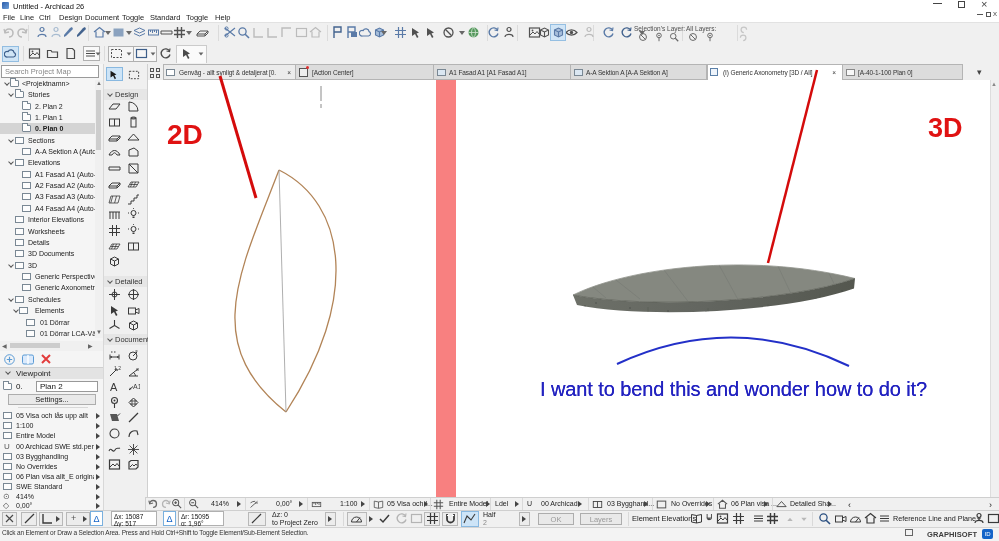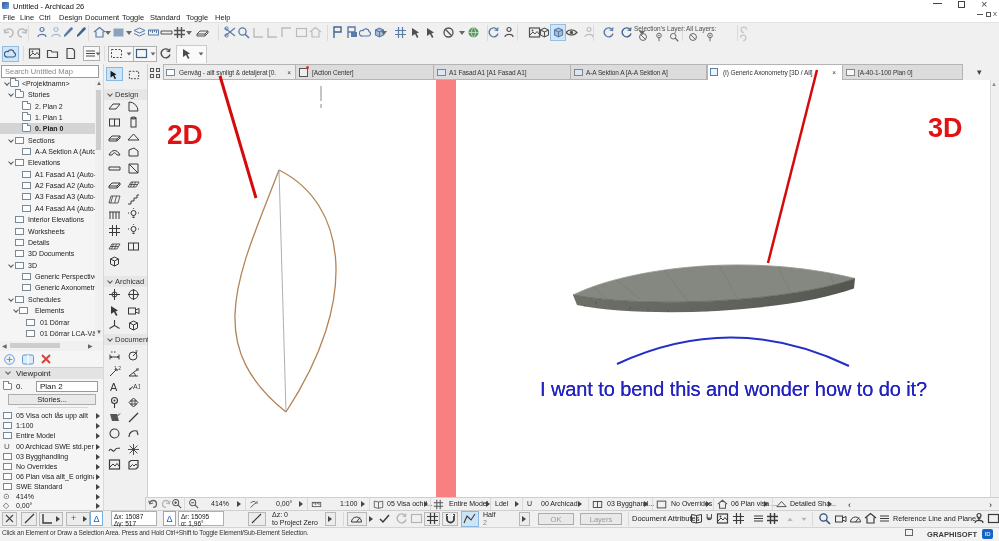--- a/index.html
+++ b/index.html
@@ -315,21 +315,21 @@
 <div class="r" style="left:166px;top:69px;width:9px;height:7px;border:1px solid #7a8894;background:#fff"></div>
 <div class="r" style="left:299px;top:68px;width:9px;height:9px;border:1px solid #555;background:#eee"></div>
 <div class="r" style="left:306px;top:66px;width:3px;height:3px;background:#e03030;border-radius:50%"></div>
 <div class="r" style="left:437px;top:69px;width:9px;height:7px;border:1px solid #7a8894;background:#dbe7f2"></div>
 <div class="r" style="left:574px;top:69px;width:9px;height:7px;border:1px solid #7a8894;background:#dbe7f2"></div>
 <div class="r" style="left:710px;top:68px;width:8px;height:8px;border:1px solid #5b80a8;background:#eef4fb"></div>
 <div class="r" style="left:846px;top:69px;width:9px;height:7px;border:1px solid #888;background:#f8f8f8"></div>
 <div class="r" style="left:977px;top:67px;font-size:9px;color:#444">▾</div>
 
 <div class="abs" id="tree"></div>
-<div class="abs" style="left:1px;top:65px;width:98px;height:13px;background:#fff;border:1px solid #9a9a9a;font-size:7.5px;color:#888;line-height:12px;padding-left:3px">Search Untitled Map</div>
+<div class="abs" style="left:1px;top:65px;width:98px;height:13px;background:#fff;border:1px solid #9a9a9a;font-size:7.5px;color:#888;line-height:12px;padding-left:3px">Search Project Map</div>
 <div class="abs" id="treerows">
 <div class="trow" style="left:0;top:78px;width:96px;overflow:hidden;"><i class="chev" style="left:5px;top:3px"></i><i class="fold" style="left:10px;top:2px"></i><span style="margin-left:22px">&lt;Projektnamn&gt;</span></div>
 <div class="trow" style="left:0;top:89px;width:96px;overflow:hidden;"><i class="chev" style="left:9px;top:3px"></i><i class="fold" style="left:15px;top:2px"></i><span style="margin-left:28px">Stories</span></div>
 <div class="trow" style="left:0;top:101px;width:96px;overflow:hidden;"><i class="fold" style="left:22px;top:2px"></i><span style="margin-left:35px">2. Plan 2</span></div>
 <div class="trow" style="left:0;top:112px;width:96px;overflow:hidden;"><i class="fold" style="left:22px;top:2px"></i><span style="margin-left:35px">1. Plan 1</span></div>
 
 <div class="trow" style="left:0;top:123px;width:96px;overflow:hidden;font-weight:bold;background:#d4d4d4"><i class="fold" style="left:22px;top:2px"></i><span style="margin-left:35px">0. Plan 0</span></div>
 <div class="trow" style="left:0;top:135px;width:96px;overflow:hidden;"><i class="chev" style="left:9px;top:3px"></i><i class="box" style="left:15px;top:2px"></i><span style="margin-left:28px">Sections</span></div>
 <div class="trow" style="left:0;top:146px;width:96px;overflow:hidden;"><i class="box" style="left:22px;top:2px"></i><span style="margin-left:35px">A-A Sektion A (Auto-ret</span></div>
 <div class="trow" style="left:0;top:157px;width:96px;overflow:hidden;"><i class="chev" style="left:9px;top:3px"></i><i class="box" style="left:15px;top:2px"></i><span style="margin-left:28px">Elevations</span></div>
@@ -370,21 +370,21 @@
   </svg>
 <svg class="abs" style="left:40px;top:353px" width="12" height="12" viewBox="0 0 12 12">
     <path d="M2,2 L10,10 M2,10 L10,2" stroke="#e23c3c" stroke-width="2"></path>
   </svg>
 
 <div class="abs" style="left:0;top:367px;width:103px;height:12px;background:#e3e3e3;border-top:1px solid #cfcfcf;font-size:8px;color:#222;line-height:12px"><span style="margin-left:16px">Viewpoint</span></div>
 <div class="chev" style="left:6px;top:370px"></div>
 <div class="fold" style="left:3px;top:383px"></div>
 <div class="r" style="left:16px;top:382px;font-size:8px">0.</div>
 <div class="abs" style="left:36px;top:381px;width:62px;height:11px;background:#fff;border:1px solid #999;font-size:8px;line-height:10px;padding-left:3px">Plan 2</div>
-<div class="btn" style="left:8px;top:394px;width:88px;height:11px;line-height:10px">Stories...</div>
+<div class="btn" style="left:8px;top:394px;width:88px;height:11px;line-height:10px">Settings...</div>
 <div class="abs" style="left:18px;top:407px;width:70px;height:1px;background:#d8d8d8"></div>
 <div class="abs" id="proprows">
 <div class="trow" style="width:101px;overflow:hidden;left:0;top:410px"><i class="box" style="left:3px;top:2px"></i><span style="display:inline-block;margin-left:16px;width:78px;overflow:hidden;white-space:nowrap">05 Visa och lås upp allt</span><i class="tri" style="left:96px;top:3px"></i></div>
 <div class="trow" style="width:101px;overflow:hidden;left:0;top:420px"><i class="box" style="left:3px;top:2px"></i><span style="display:inline-block;margin-left:16px;width:78px;overflow:hidden;white-space:nowrap">1:100</span><i class="tri" style="left:96px;top:3px"></i></div>
 <div class="trow" style="width:101px;overflow:hidden;left:0;top:430px"><i class="box" style="left:3px;top:2px"></i><span style="display:inline-block;margin-left:16px;width:78px;overflow:hidden;white-space:nowrap">Entire Model</span><i class="tri" style="left:96px;top:3px"></i></div>
 <div class="trow" style="width:101px;overflow:hidden;left:0;top:441px"><span style="position:absolute;left:4px;top:0;font-size:8px;color:#555">U</span><span style="display:inline-block;margin-left:16px;width:78px;overflow:hidden;white-space:nowrap">00 Archicad SWE std.pennor (...</span><i class="tri" style="left:96px;top:3px"></i></div>
 <div class="trow" style="width:101px;overflow:hidden;left:0;top:451px"><i class="box" style="left:3px;top:2px"></i><span style="display:inline-block;margin-left:16px;width:78px;overflow:hidden;white-space:nowrap">03 Bygghandling</span><i class="tri" style="left:96px;top:3px"></i></div>
 <div class="trow" style="width:101px;overflow:hidden;left:0;top:461px"><i class="box" style="left:3px;top:2px"></i><span style="display:inline-block;margin-left:16px;width:78px;overflow:hidden;white-space:nowrap">No Overrides</span><i class="tri" style="left:96px;top:3px"></i></div>
 <div class="trow" style="width:101px;overflow:hidden;left:0;top:471px"><i class="box" style="left:3px;top:2px"></i><span style="display:inline-block;margin-left:16px;width:78px;overflow:hidden;white-space:nowrap">06 Plan visa allt_E original, N/...</span><i class="tri" style="left:96px;top:3px"></i></div>
 <div class="trow" style="width:101px;overflow:hidden;left:0;top:481px"><i class="box" style="left:3px;top:2px"></i><span style="display:inline-block;margin-left:16px;width:78px;overflow:hidden;white-space:nowrap">SWE Standard</span><i class="tri" style="left:96px;top:3px"></i></div>
@@ -546,21 +546,21 @@
       <rect x="1.5" y="2" width="10" height="9" fill="none" stroke="#3a3a3a" stroke-width="1.2"></rect>
       <path d="M2,9 L5,6 L7,8 L9,5.5 L11,8" fill="none" stroke="#3a3a3a" stroke-width="1"></path>
     </svg>
     <svg class="abs" style="left:127px;top:458px" width="13" height="13" viewBox="0 0 13 13">
       <path d="M2,4 L4,2.5 L11,2.5 L11,9 L9,11 L2,11 Z" fill="none" stroke="#3a3a3a" stroke-width="1.2"></path>
       <path d="M3,9 L5.5,6.5 L7,8 L9,6 L10,7.5" fill="none" stroke="#3a3a3a" stroke-width="1"></path>
     </svg>
   </div>
 <div class="tbhead" style="top:89px"><span style="margin-left:11px">Design</span></div>
 <div class="chev" style="left:108px;top:92px"></div>
-<div class="tbhead" style="top:276px"><span style="margin-left:11px">Archicad</span></div>
+<div class="tbhead" style="top:276px"><span style="margin-left:11px">Detailed</span></div>
 <div class="chev" style="left:108px;top:279px"></div>
 <div class="tbhead" style="top:334px"><span style="margin-left:11px">Document</span></div>
 <div class="chev" style="left:108px;top:337px"></div>
 
 <div class="abs" id="canvas"></div>
 
 <div class="abs" style="left:990px;top:80px;width:9px;height:417px;background:#f0f0f0;border-left:1px solid #ddd"></div>
 <div class="r" style="left:991px;top:81px;font-size:6px;color:#888">▲</div>
 
 <svg class="abs" id="cansvg" style="left:148px;top:64px" width="842" height="433" viewBox="0 0 842 433">
@@ -770,21 +770,21 @@
     <div class="abs" style="left:461px;top:511px;width:18px;height:16px;background:#cde4f7;border:1px solid #88b8e0"></div>
     <svg class="abs" style="left:463px;top:512px" width="13" height="13" viewBox="0 0 13 13">
       <path d="M1,11 L4,4 L8,8 L12,2" fill="none" stroke="#3a3a3a" stroke-width="1.1"></path>
     </svg>
     <div class="r" style="left:483px;top:511px;font-size:7px;line-height:8px;color:#222">Half<br><span style="color:#888">2</span></div>
     <div class="abs" style="left:519px;top:512px;width:11px;height:14px;background:#ececec;border:1px solid #b8b8b8"></div>
     <div class="tri" style="left:522px;top:516px;border-left-color:#444"></div>
     <div class="btn" style="left:538px;top:513px;width:36px;height:12px;line-height:11px;color:#9a9a9a">OK</div>
     <div class="btn" style="left:580px;top:513px;width:42px;height:12px;line-height:11px;color:#9a9a9a">Layers</div>
     <div class="sep1" style="left:628px;top:512px;height:14px"></div>
-    <div class="r" style="left:632px;top:514px;font-size:7.5px;color:#222">Document Attributes</div>
+    <div class="r" style="left:632px;top:514px;font-size:7.5px;color:#222">Element Elevations</div>
     <div class="trid" style="left:706px;top:517px;border-top-color:#555;transform:scale(0.8)"></div>
     <svg class="abs" style="left:690px;top:512px" width="13" height="13" viewBox="0 0 13 13">
       <path d="M1.5,2.5 L6.5,3.5 L11.5,2.5 L11.5,10 L6.5,11 L1.5,10 Z M6.5,3.5 L6.5,11" fill="none" stroke="#3a3a3a" stroke-width="1"></path>
     </svg>
     <div class="r" style="left:706px;top:512px;font-size:9px;color:#333">U</div>
     <svg class="abs" style="left:716px;top:512px" width="13" height="13" viewBox="0 0 13 13">
       <rect x="1.5" y="2" width="10" height="9" fill="none" stroke="#3a3a3a" stroke-width="1.2"></rect>
       <path d="M2,9 L5,6 L7,8 L9,5.5 L11,8" fill="none" stroke="#3a3a3a" stroke-width="1"></path>
       <circle cx="4.5" cy="4.5" r="0.9" fill="#3a3a3a"></circle>
     </svg>

